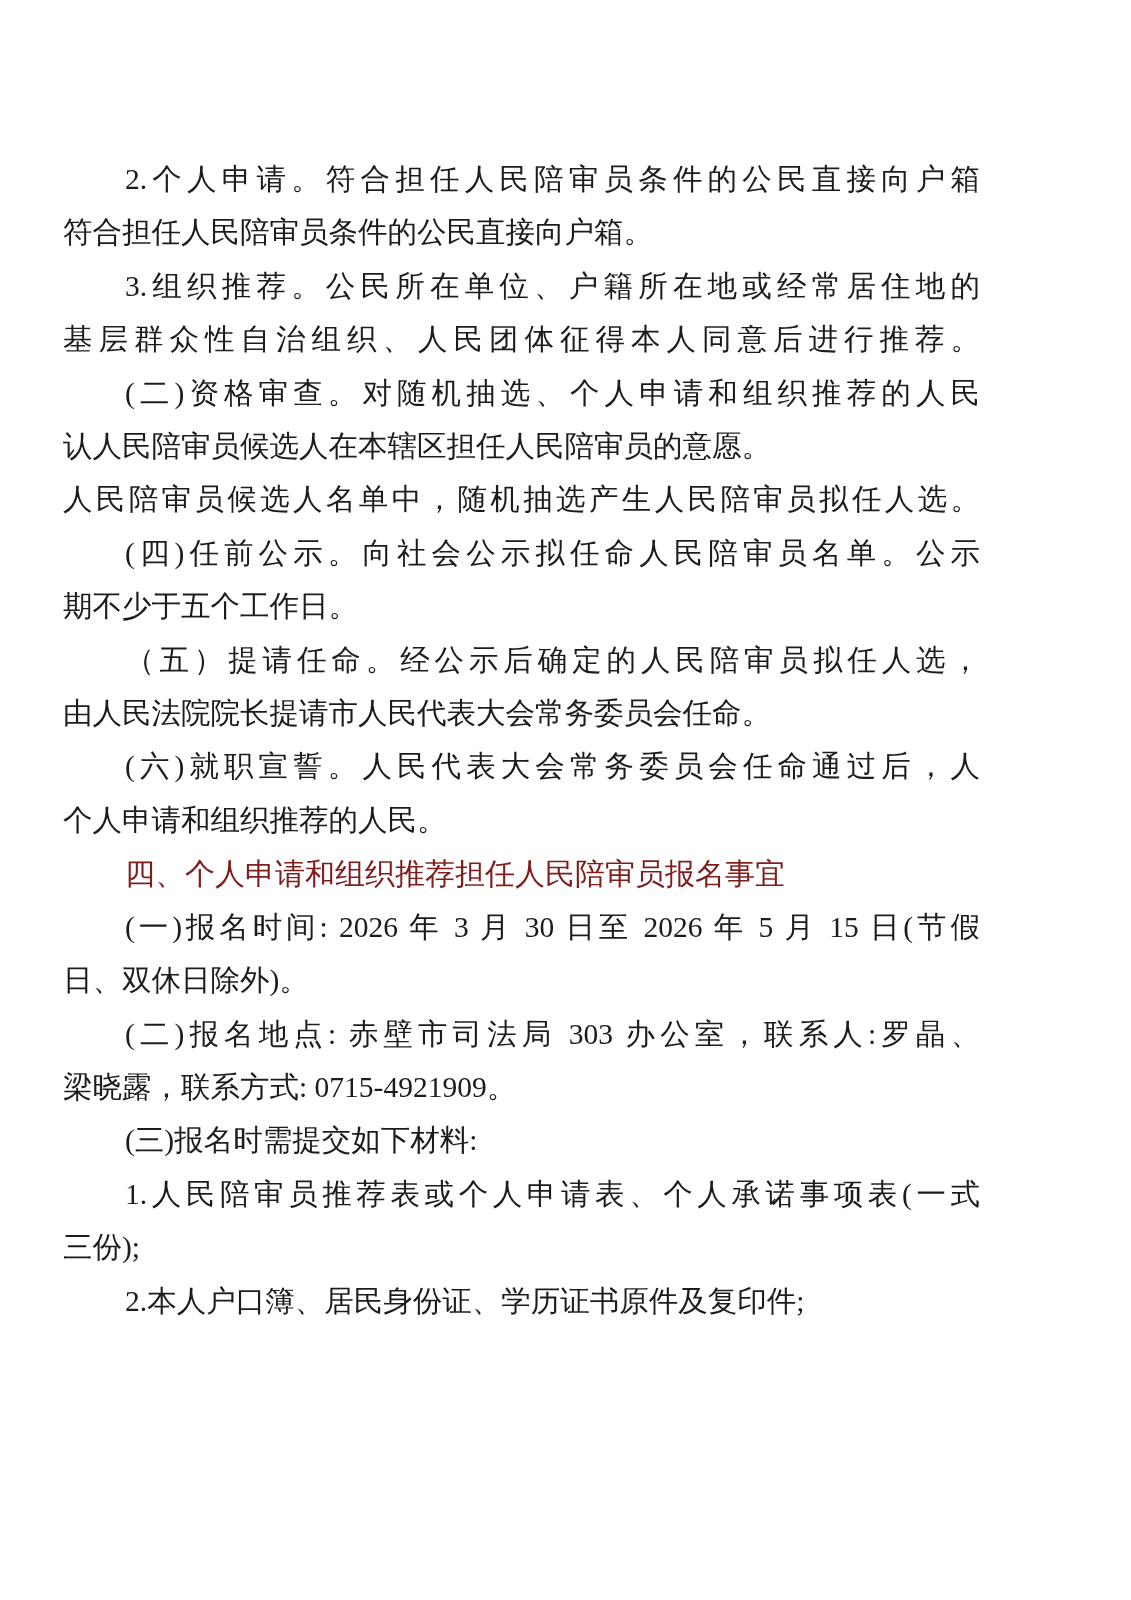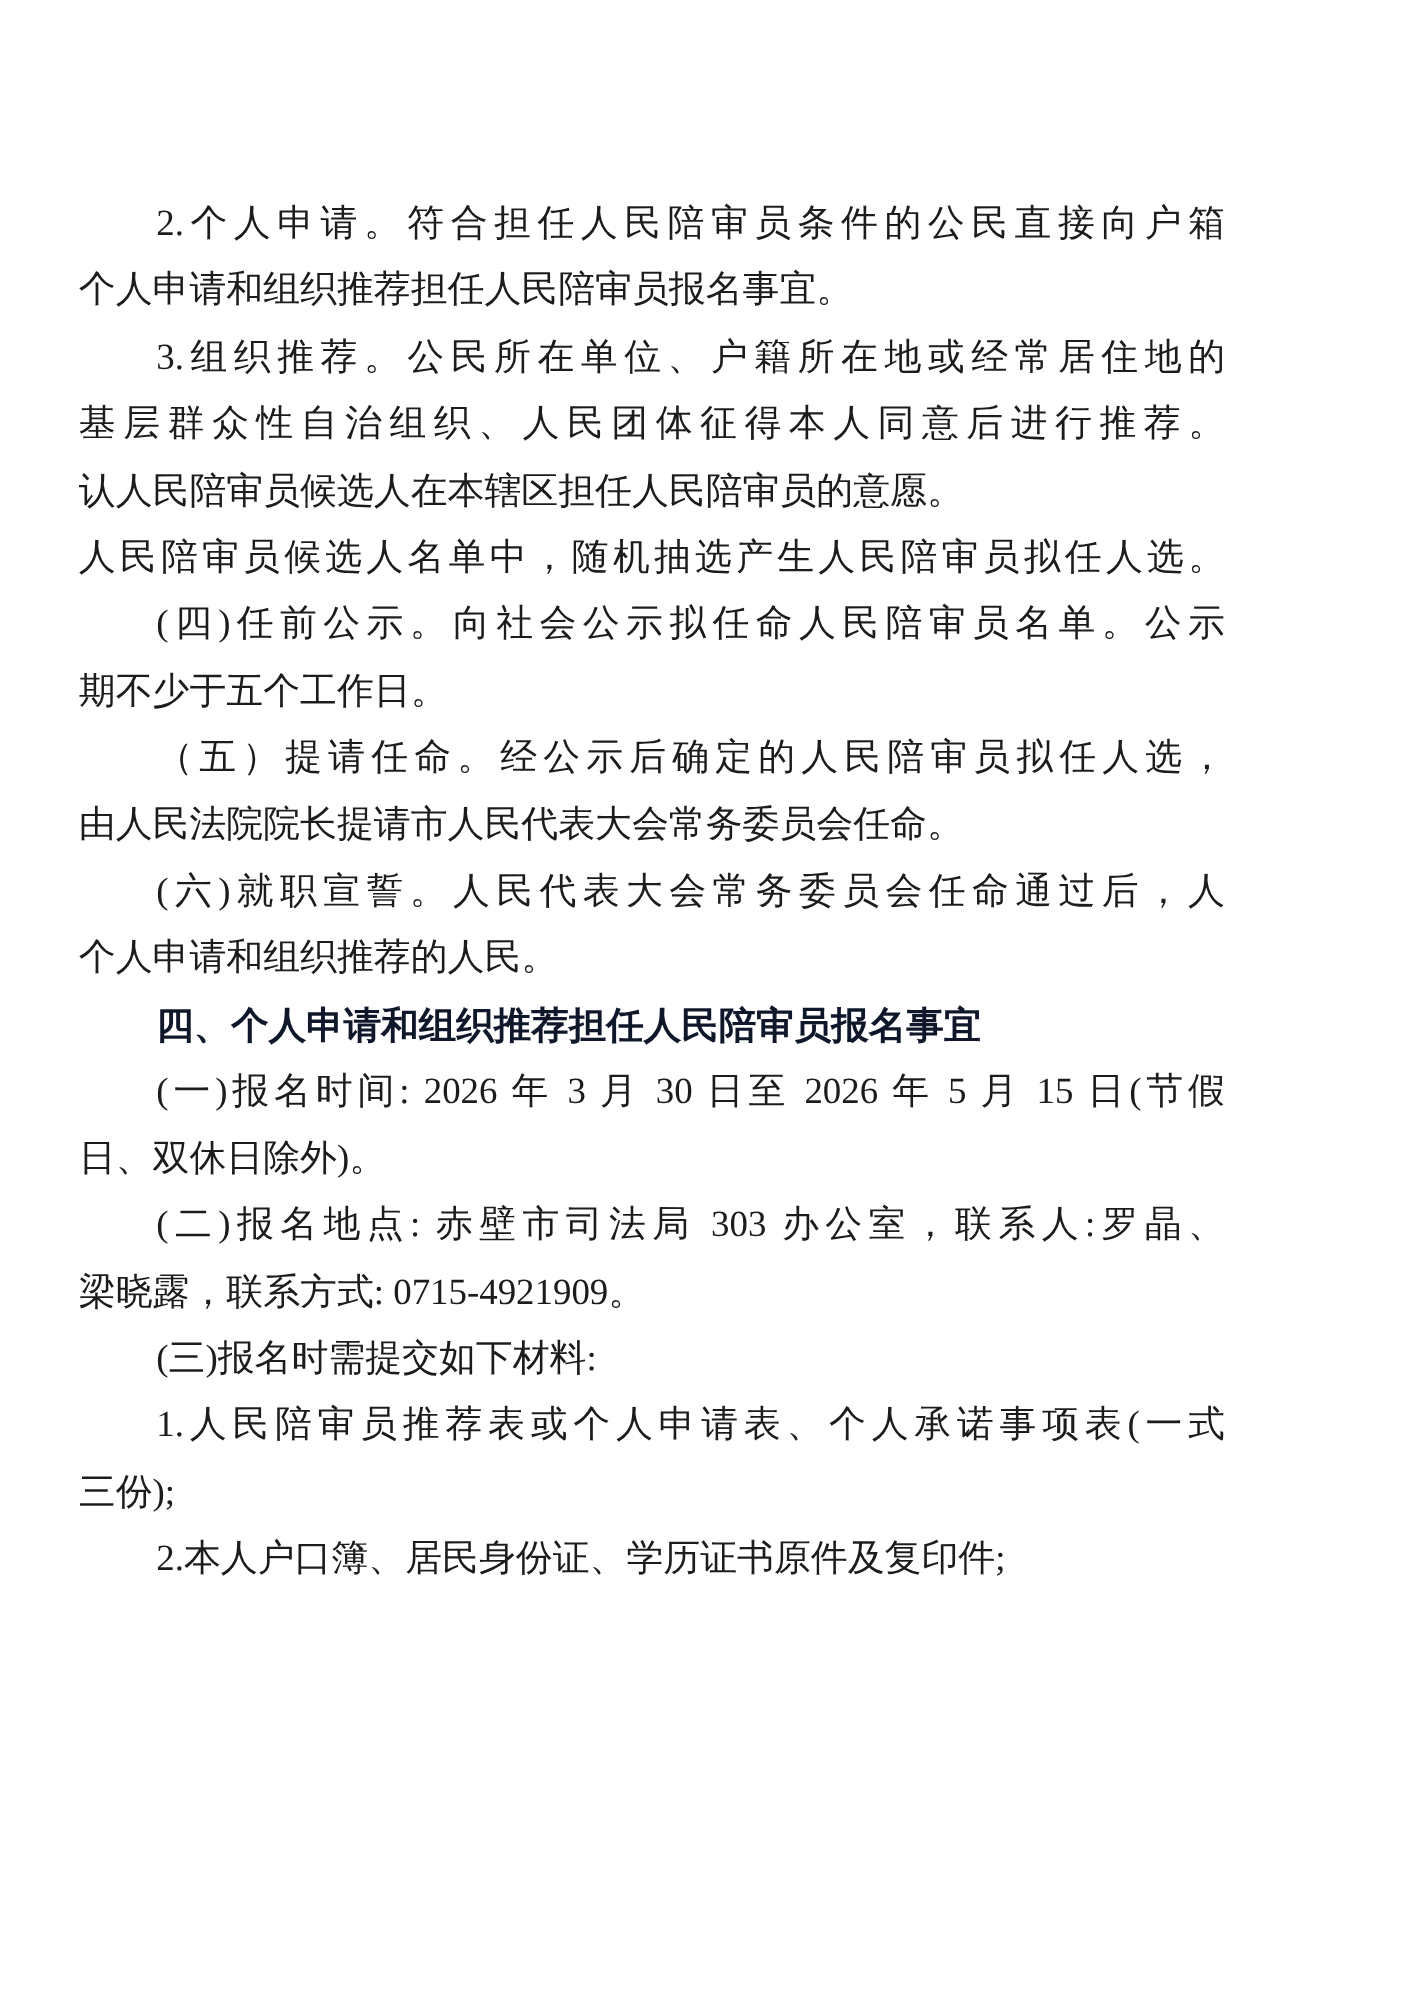--- a/index.html
+++ b/index.html
@@ -30,33 +30,34 @@
   }
   .ind {
     text-indent: 62px;
   }
   .fill {
     text-align: justify;
     text-align-last: justify;
   }
   .head {
     font-family: "Liberation Sans", "DejaVu Sans", sans-serif;
-    font-weight: 700;
-    color: #0f172a;
+    font-weight: 400;
+    color: #7f1d1d;
     font-size: 30px;
   }
 </style>
 </head>
 <body>
 
 <div class="page">
   <div class="line ind fill">2.个人申请。符合担任人民陪审员条件的公民直接向户箱</div>
-  <div class="line">个人申请和组织推荐担任人民陪审员报名事宜。</div>
+  <div class="line">符合担任人民陪审员条件的公民直接向户箱。</div>
   <div class="line ind fill">3.组织推荐。公民所在单位、户籍所在地或经常居住地的</div>
   <div class="line fill">基层群众性自治组织、人民团体征得本人同意后进行推荐。</div>
+  <div class="line ind fill">(二)资格审查。对随机抽选、个人申请和组织推荐的人民</div>
   <div class="line">认人民陪审员候选人在本辖区担任人民陪审员的意愿。</div>
   <div class="line fill">人民陪审员候选人名单中，随机抽选产生人民陪审员拟任人选。</div>
   <div class="line ind fill">(四)任前公示。向社会公示拟任命人民陪审员名单。公示</div>
   <div class="line">期不少于五个工作日。</div>
   <div class="line ind fill">（五）提请任命。经公示后确定的人民陪审员拟任人选，</div>
   <div class="line">由人民法院院长提请市人民代表大会常务委员会任命。</div>
   <div class="line ind fill">(六)就职宣誓。人民代表大会常务委员会任命通过后，人</div>
   <div class="line">个人申请和组织推荐的人民。</div>
   <div class="line ind head">四、个人申请和组织推荐担任人民陪审员报名事宜</div>
   <div class="line ind fill">(一)报名时间: 2026 年 3 月 30 日至 2026 年 5 月 15 日(节假</div>

